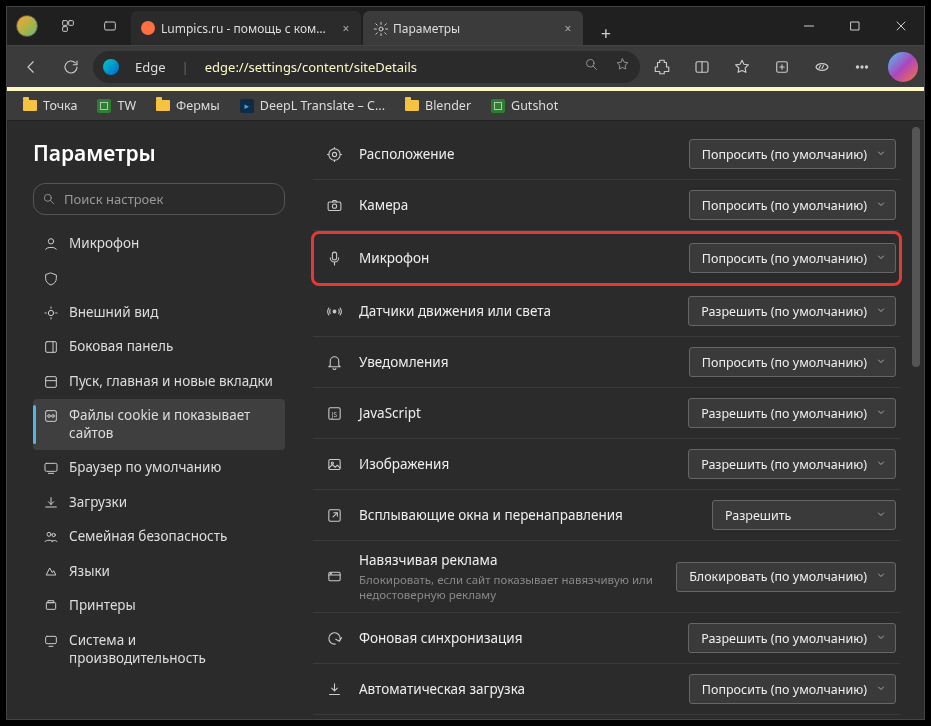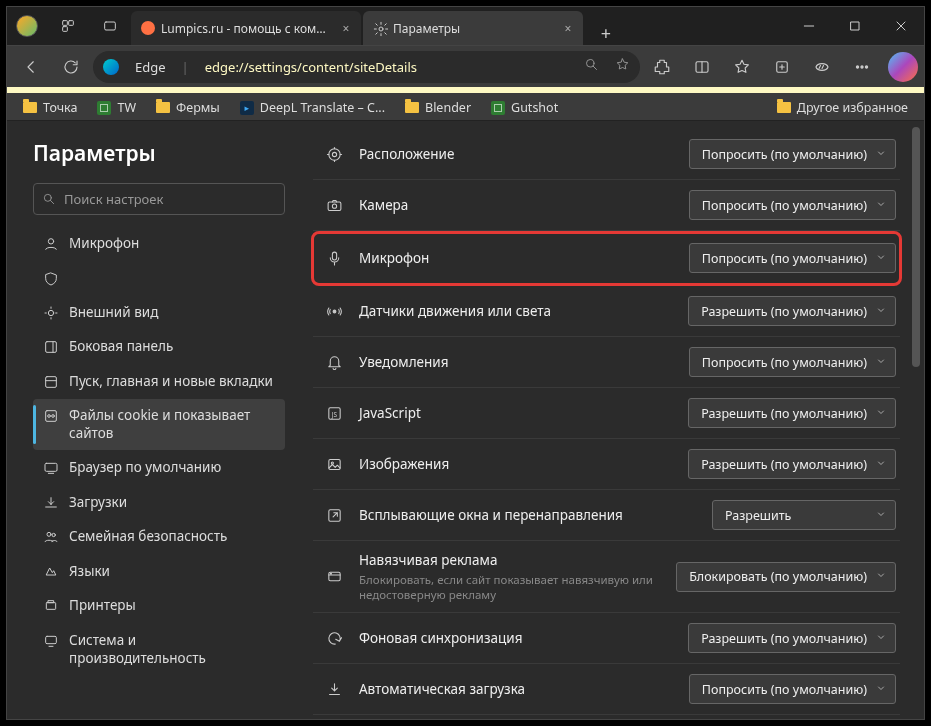--- a/index.html
+++ b/index.html
@@ -29,36 +29,36 @@
 .tool-btn { width:36px; height:34px; display:flex; align-items:center; justify-content:center; color:#ccc; border-radius:4px; }
 .tool-btn svg { width:18px; height:18px; }
 .addr { flex:1; height:32px; background:#2b2b2b; border-radius:16px; display:flex; align-items:center; padding:0 10px; gap:16px; color:#bbb; font-size:13px; }
 .addr .edge-ic { width:16px; height:16px; border-radius:50%; background:linear-gradient(135deg,#0cc,#06c); flex:none; }
 .addr .scheme { color:#ddd; }
 .addr .url { color:#fef9c3; flex:1; white-space:nowrap; overflow:hidden; }
 .addr .addr-ic { color:#999; }
 .copilot { width:30px; height:30px; border-radius:50%; background:linear-gradient(135deg,#4fc3f7,#ab47bc,#ff7043); margin-left:4px; }
 
 
-.bookmarks { height:34px; background:#3b3b3b; display:flex; align-items:flex-end; padding:0 8px; gap:4px; border-top:6px solid #fef9c3; border-bottom:1px solid #222; font-size:12.5px; color:#ddd; }
+.bookmarks { height:34px; background:#3b3b3b; display:flex; align-items:center; padding:0 8px; gap:4px; border-top:4px solid #fef9c3; border-bottom:1px solid #222; font-size:12.5px; color:#ddd; }
 .bm { display:flex; align-items:center; gap:6px; padding:4px 8px; border-radius:4px; white-space:nowrap; }
 .bm .folder { width:14px; height:11px; background:#f5c242; border-radius:1px; position:relative; }
 .bm .folder::before { content:""; position:absolute; top:-3px; left:0; width:6px; height:3px; background:#f5c242; border-radius:1px 1px 0 0; }
 .bm .sheet { width:14px; height:14px; background:#2e7d32; border-radius:2px; position:relative; }
 .bm .sheet::after { content:""; position:absolute; inset:3px; border:1px solid #fff; opacity:.6; }
 .bm .deepl { width:14px; height:14px; background:#0f2b46; border-radius:2px; display:flex; align-items:center; justify-content:center; color:#3fa9f5; font-size:9px; }
 .bm-spacer { flex:1; }
 
 
 .content { flex:1; display:flex; background:#2b2b2b; overflow:hidden; }
 
 
 .sidebar { width:290px; padding:18px 12px 0 26px; overflow-y:auto; }
 .sidebar h1 { font-size:21px; font-weight:600; color:#fff; margin-bottom:16px; }
-.search { height:32px; border:1px solid #555; border-radius:4px; display:flex; align-items:center; padding:0 8px; gap:8px; color:#999; font-size:13px; margin-bottom:12px; background:#2b2b2b; }
+.search { height:32px; border:1px solid #555; border-radius:12px; display:flex; align-items:center; padding:0 8px; gap:8px; color:#999; font-size:13px; margin-bottom:12px; background:#2b2b2b; }
 .nav-item { display:flex; align-items:flex-start; gap:10px; padding:8px 10px; font-size:13.5px; color:#ddd; border-radius:4px; cursor:pointer; line-height:1.3; margin-bottom:1px; }
 .nav-item .nic { width:16px; height:16px; flex:none; color:#ccc; margin-top:1px; }
 .nav-item.active { background:#3f3f3f; position:relative; }
 .nav-item.active::before { content:""; position:absolute; left:0; top:6px; bottom:6px; width:3px; background:#4db6e2; border-radius:2px; }
 
 
 .main { flex:1; overflow-y:auto; padding:8px 24px 12px 16px; }
 .perm { display:flex; align-items:center; padding:10px 4px; border-bottom:1px solid #3a3a3a; gap:8px; min-height:46px; }
 .perm:last-child { border-bottom:none; }
 .perm .pic { width:34px; display:flex; justify-content:center; color:#ccc; flex:none; }
@@ -213,24 +213,20 @@
       </div>
     <div class="bm">
         <div class="folder"></div>
         <span>Blender</span>
       </div>
     <div class="bm">
         <div class="sheet"></div>
         <span>Gutshot</span>
       </div>
     <div class="bm-spacer"></div>
-    <div class="bm">
-        <div class="folder"></div>
-        <span>Другое избранное</span>
-      </div>
   </div>
 
   <div class="content">
 
     <div class="sidebar">
       <h1>Параметры</h1>
       <div class="search">
         <svg viewBox="0 0 24 24" width="14" height="14">
             <circle cx="10" cy="10" r="6"></circle>
             <line x1="20" y1="20" x2="14.5" y2="14.5"></line>

